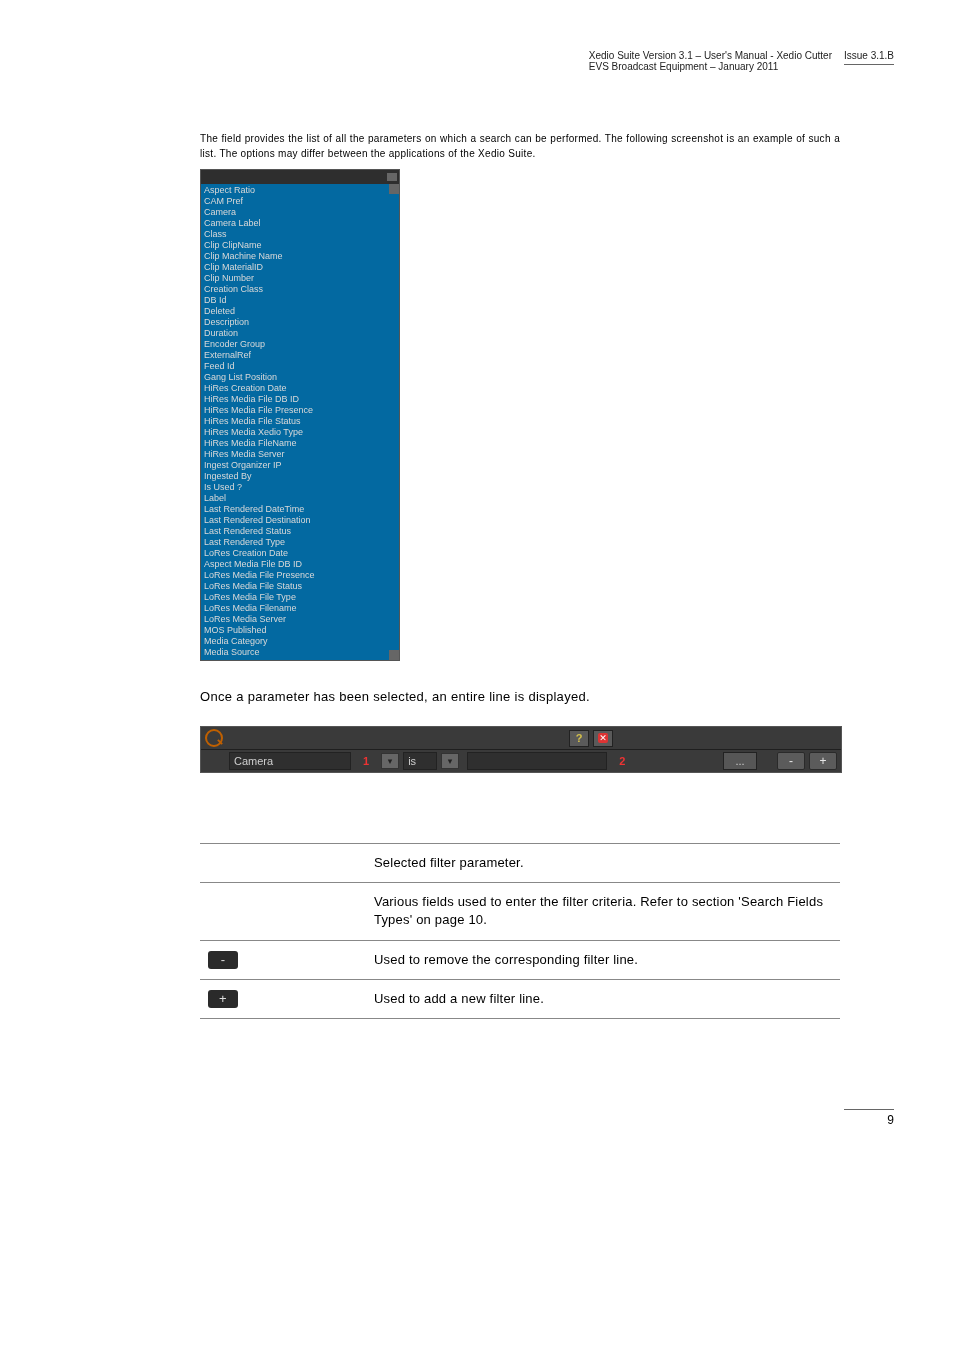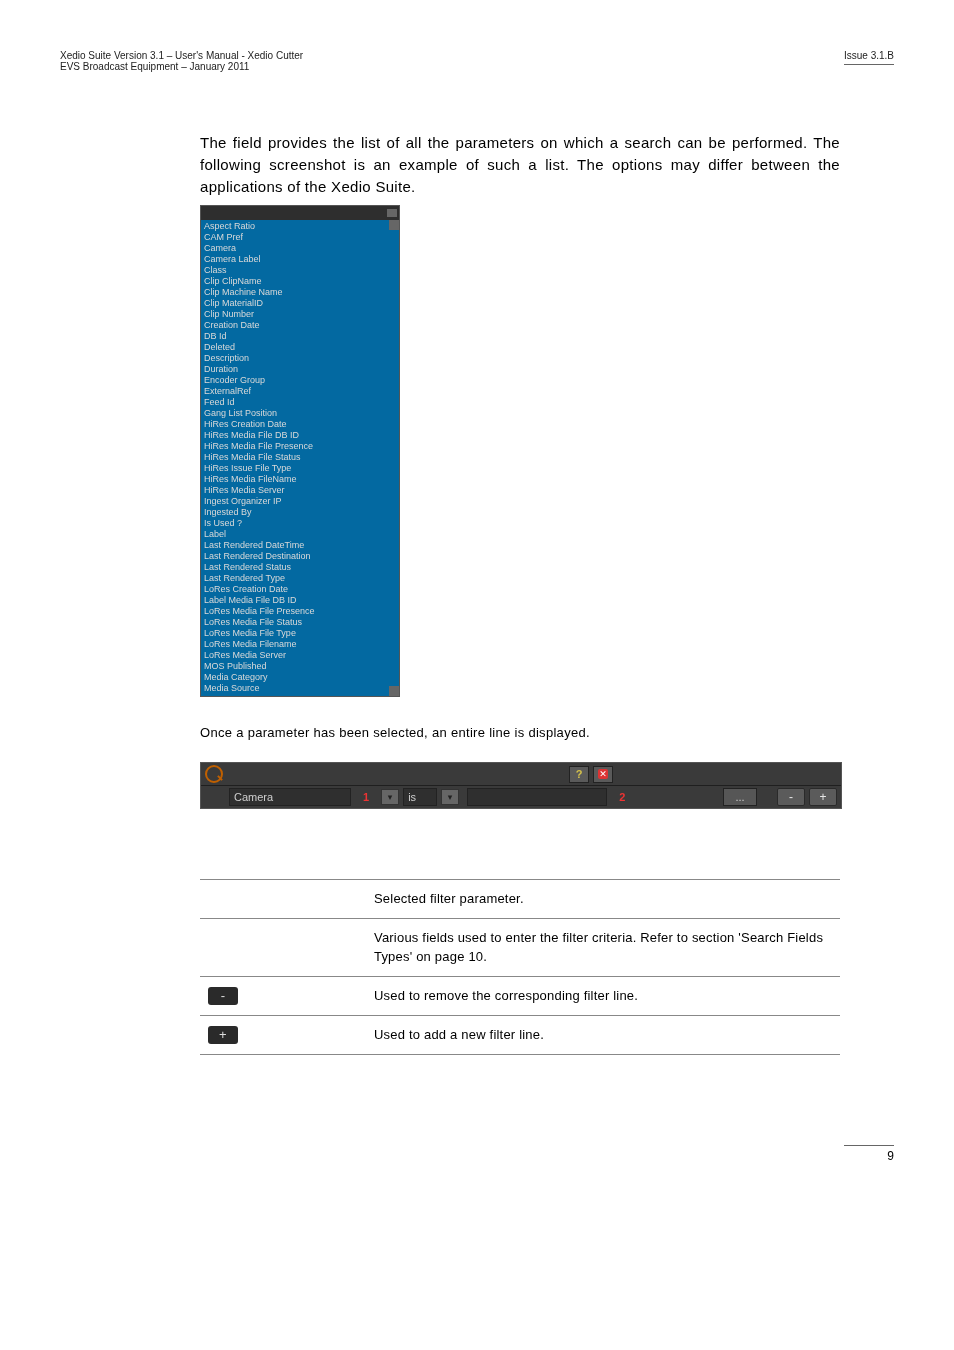--- a/index.html
+++ b/index.html
@@ -10,40 +10,40 @@
     color: #000;
     width: 954px;
   }
   .page {
     padding: 50px 60px 40px 60px;
     box-sizing: border-box;
     width: 954px;
   }
   .hdr {
     display: flex;
-    justify-content: space-between;
+    justify-content: flex-end;
     font-size: 10px;
     color: #222;
     border-bottom: none;
     margin-bottom: 6px;
   }
   .hdr-right {
     text-align: right;
     margin-left: 12px;
   }
   .hdr-right .rule {
     width: 50px;
     height: 1px;
     background: #666;
     margin-left: auto;
     margin-top: 3px;
   }
 
   .body-text {
-    font-size: 15px;
+    font-size: 10px;
     line-height: 1.45;
     letter-spacing: 0.3px;
     margin: 60px 0 8px 140px;
     max-width: 640px;
     text-align: justify;
   }
 
   
   .dropdown-shot {
     margin-left: 140px;
@@ -230,46 +230,46 @@
       <div id="dd-items">
           <div class="item">Aspect Ratio</div>
           <div class="item">CAM Pref</div>
           <div class="item">Camera</div>
           <div class="item">Camera Label</div>
           <div class="item">Class</div>
           <div class="item">Clip ClipName</div>
           <div class="item">Clip Machine Name</div>
           <div class="item">Clip MaterialID</div>
           <div class="item">Clip Number</div>
-          <div class="item">Creation Date</div>
+          <div class="item">Creation Class</div>
           <div class="item">DB Id</div>
           <div class="item">Deleted</div>
           <div class="item">Description</div>
           <div class="item">Duration</div>
           <div class="item">Encoder Group</div>
           <div class="item">ExternalRef</div>
           <div class="item">Feed Id</div>
           <div class="item">Gang List Position</div>
           <div class="item">HiRes Creation Date</div>
           <div class="item">HiRes Media File DB ID</div>
           <div class="item">HiRes Media File Presence</div>
           <div class="item">HiRes Media File Status</div>
-          <div class="item">HiRes Issue File Type</div>
+          <div class="item">HiRes Media Xedio Type</div>
           <div class="item">HiRes Media FileName</div>
           <div class="item">HiRes Media Server</div>
           <div class="item">Ingest Organizer IP</div>
           <div class="item">Ingested By</div>
           <div class="item">Is Used ?</div>
           <div class="item">Label</div>
           <div class="item">Last Rendered DateTime</div>
           <div class="item">Last Rendered Destination</div>
           <div class="item">Last Rendered Status</div>
           <div class="item">Last Rendered Type</div>
           <div class="item">LoRes Creation Date</div>
-          <div class="item">Label Media File DB ID</div>
+          <div class="item">Aspect Media File DB ID</div>
           <div class="item">LoRes Media File Presence</div>
           <div class="item">LoRes Media File Status</div>
           <div class="item">LoRes Media File Type</div>
           <div class="item">LoRes Media Filename</div>
           <div class="item">LoRes Media Server</div>
           <div class="item">MOS Published</div>
           <div class="item">Media Category</div>
           <div class="item">Media Source</div>
         </div>
       <div class="scroll-down"></div>

